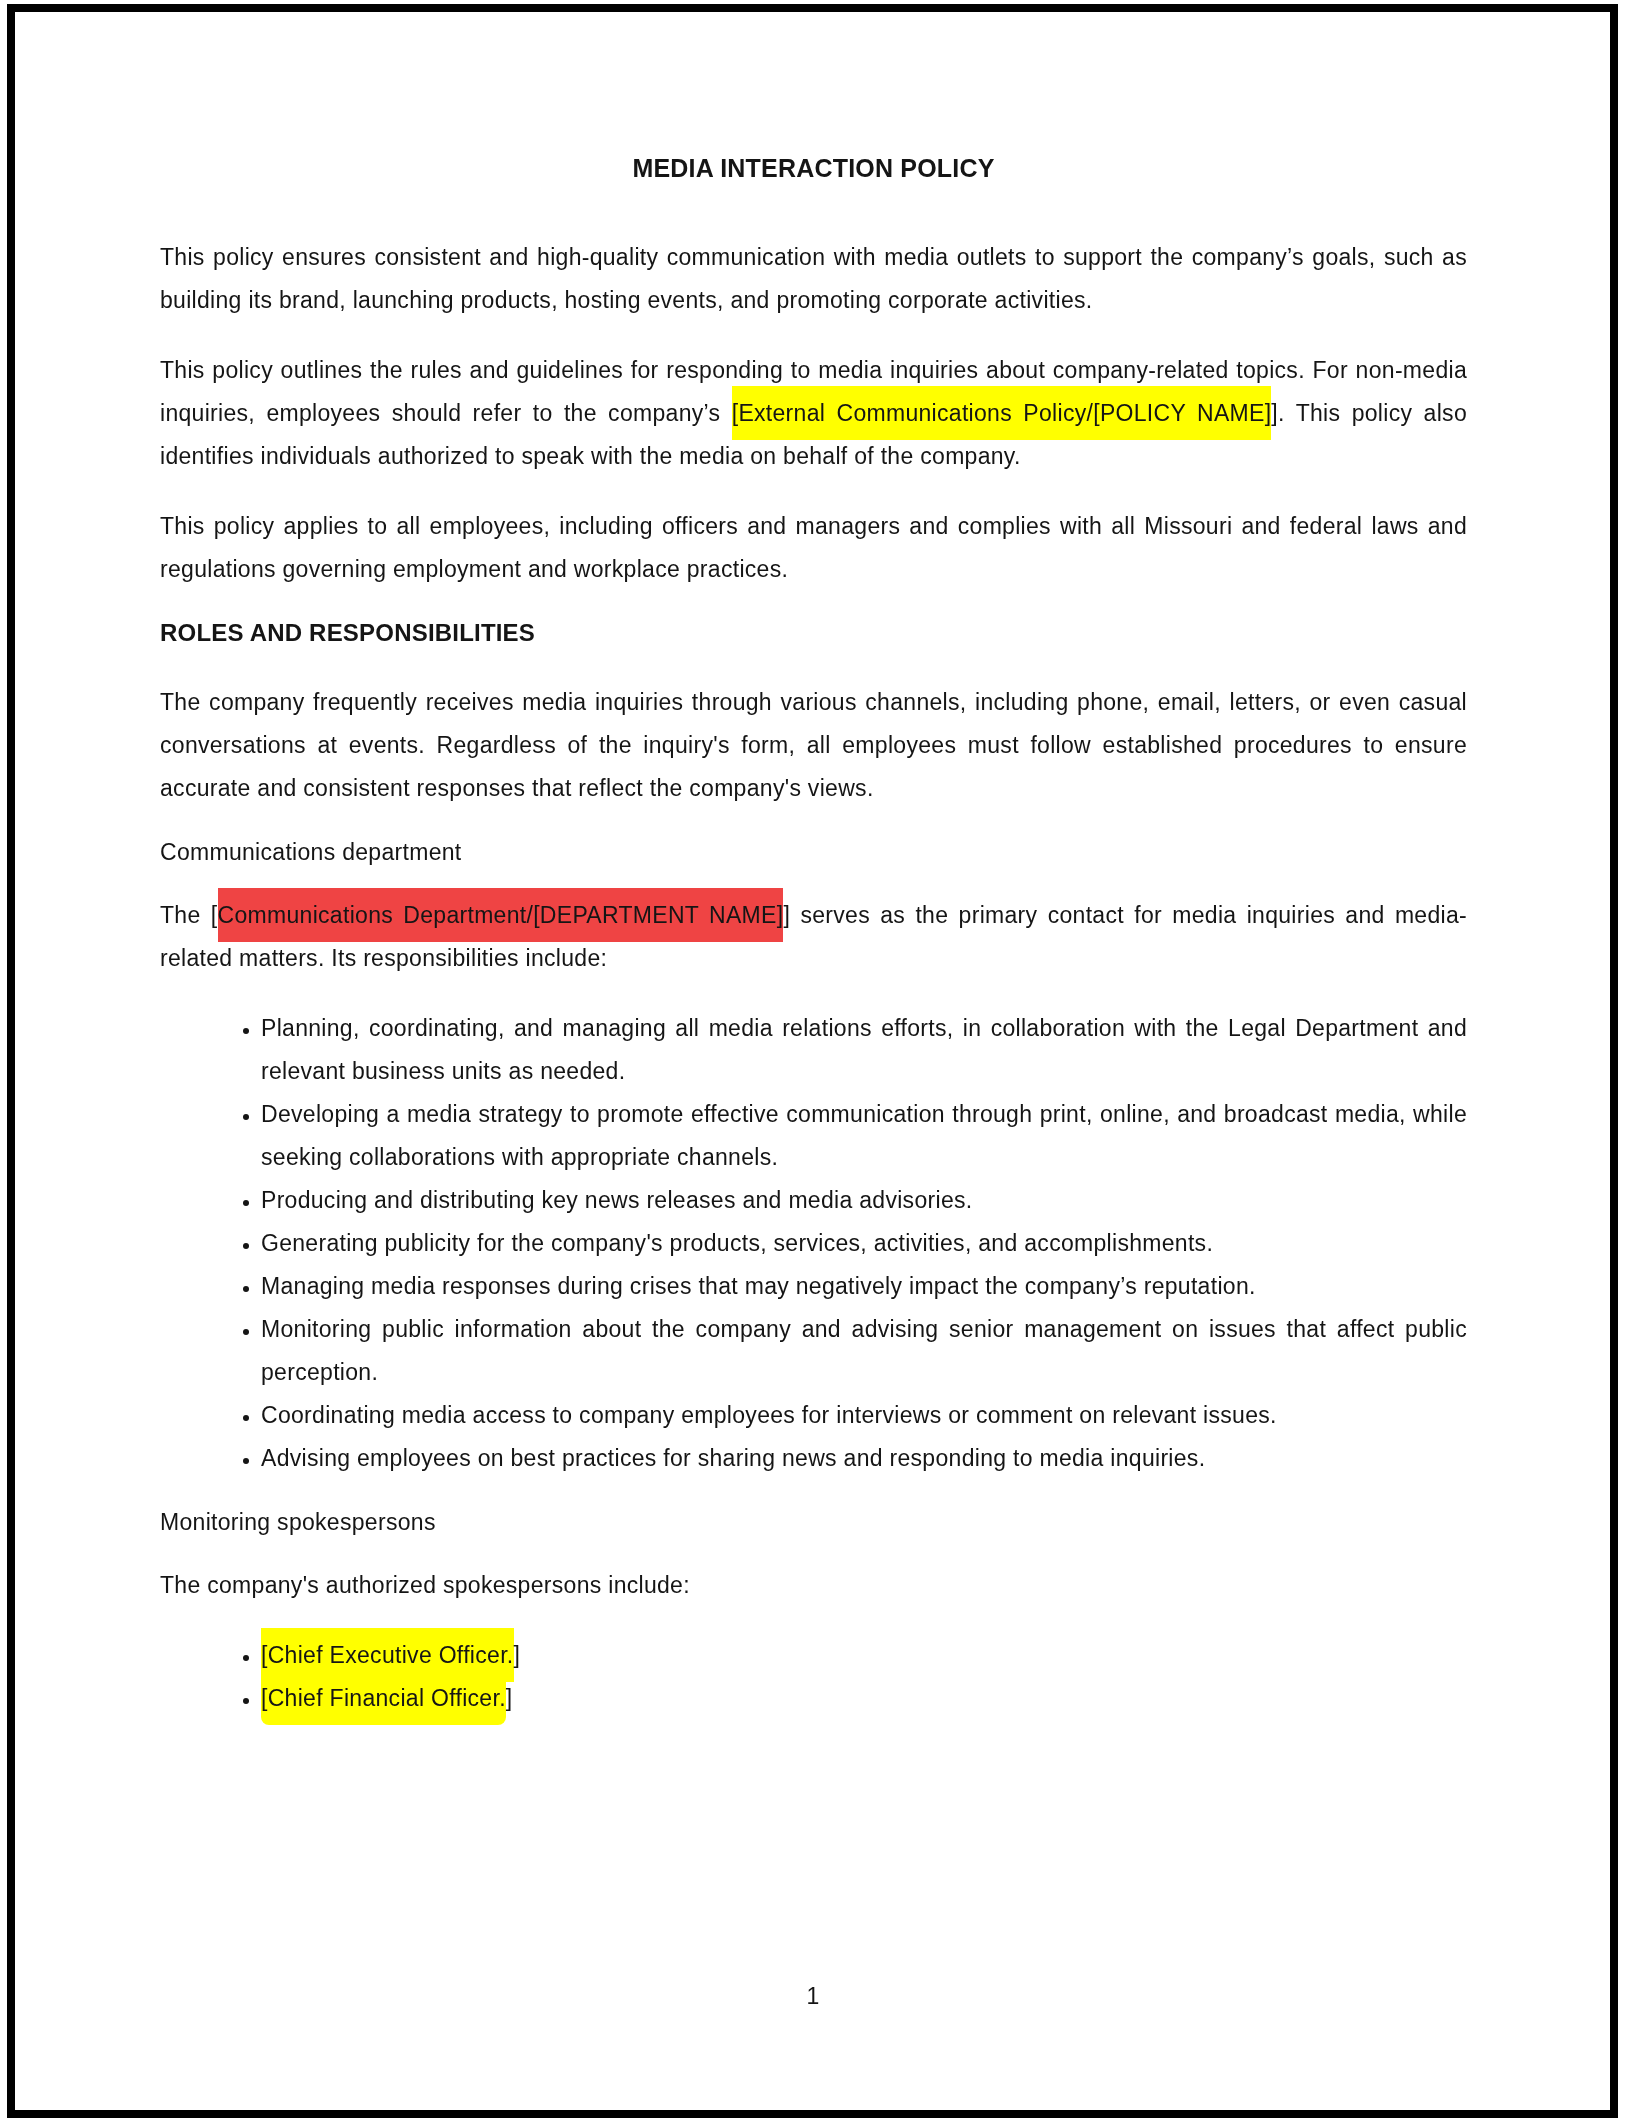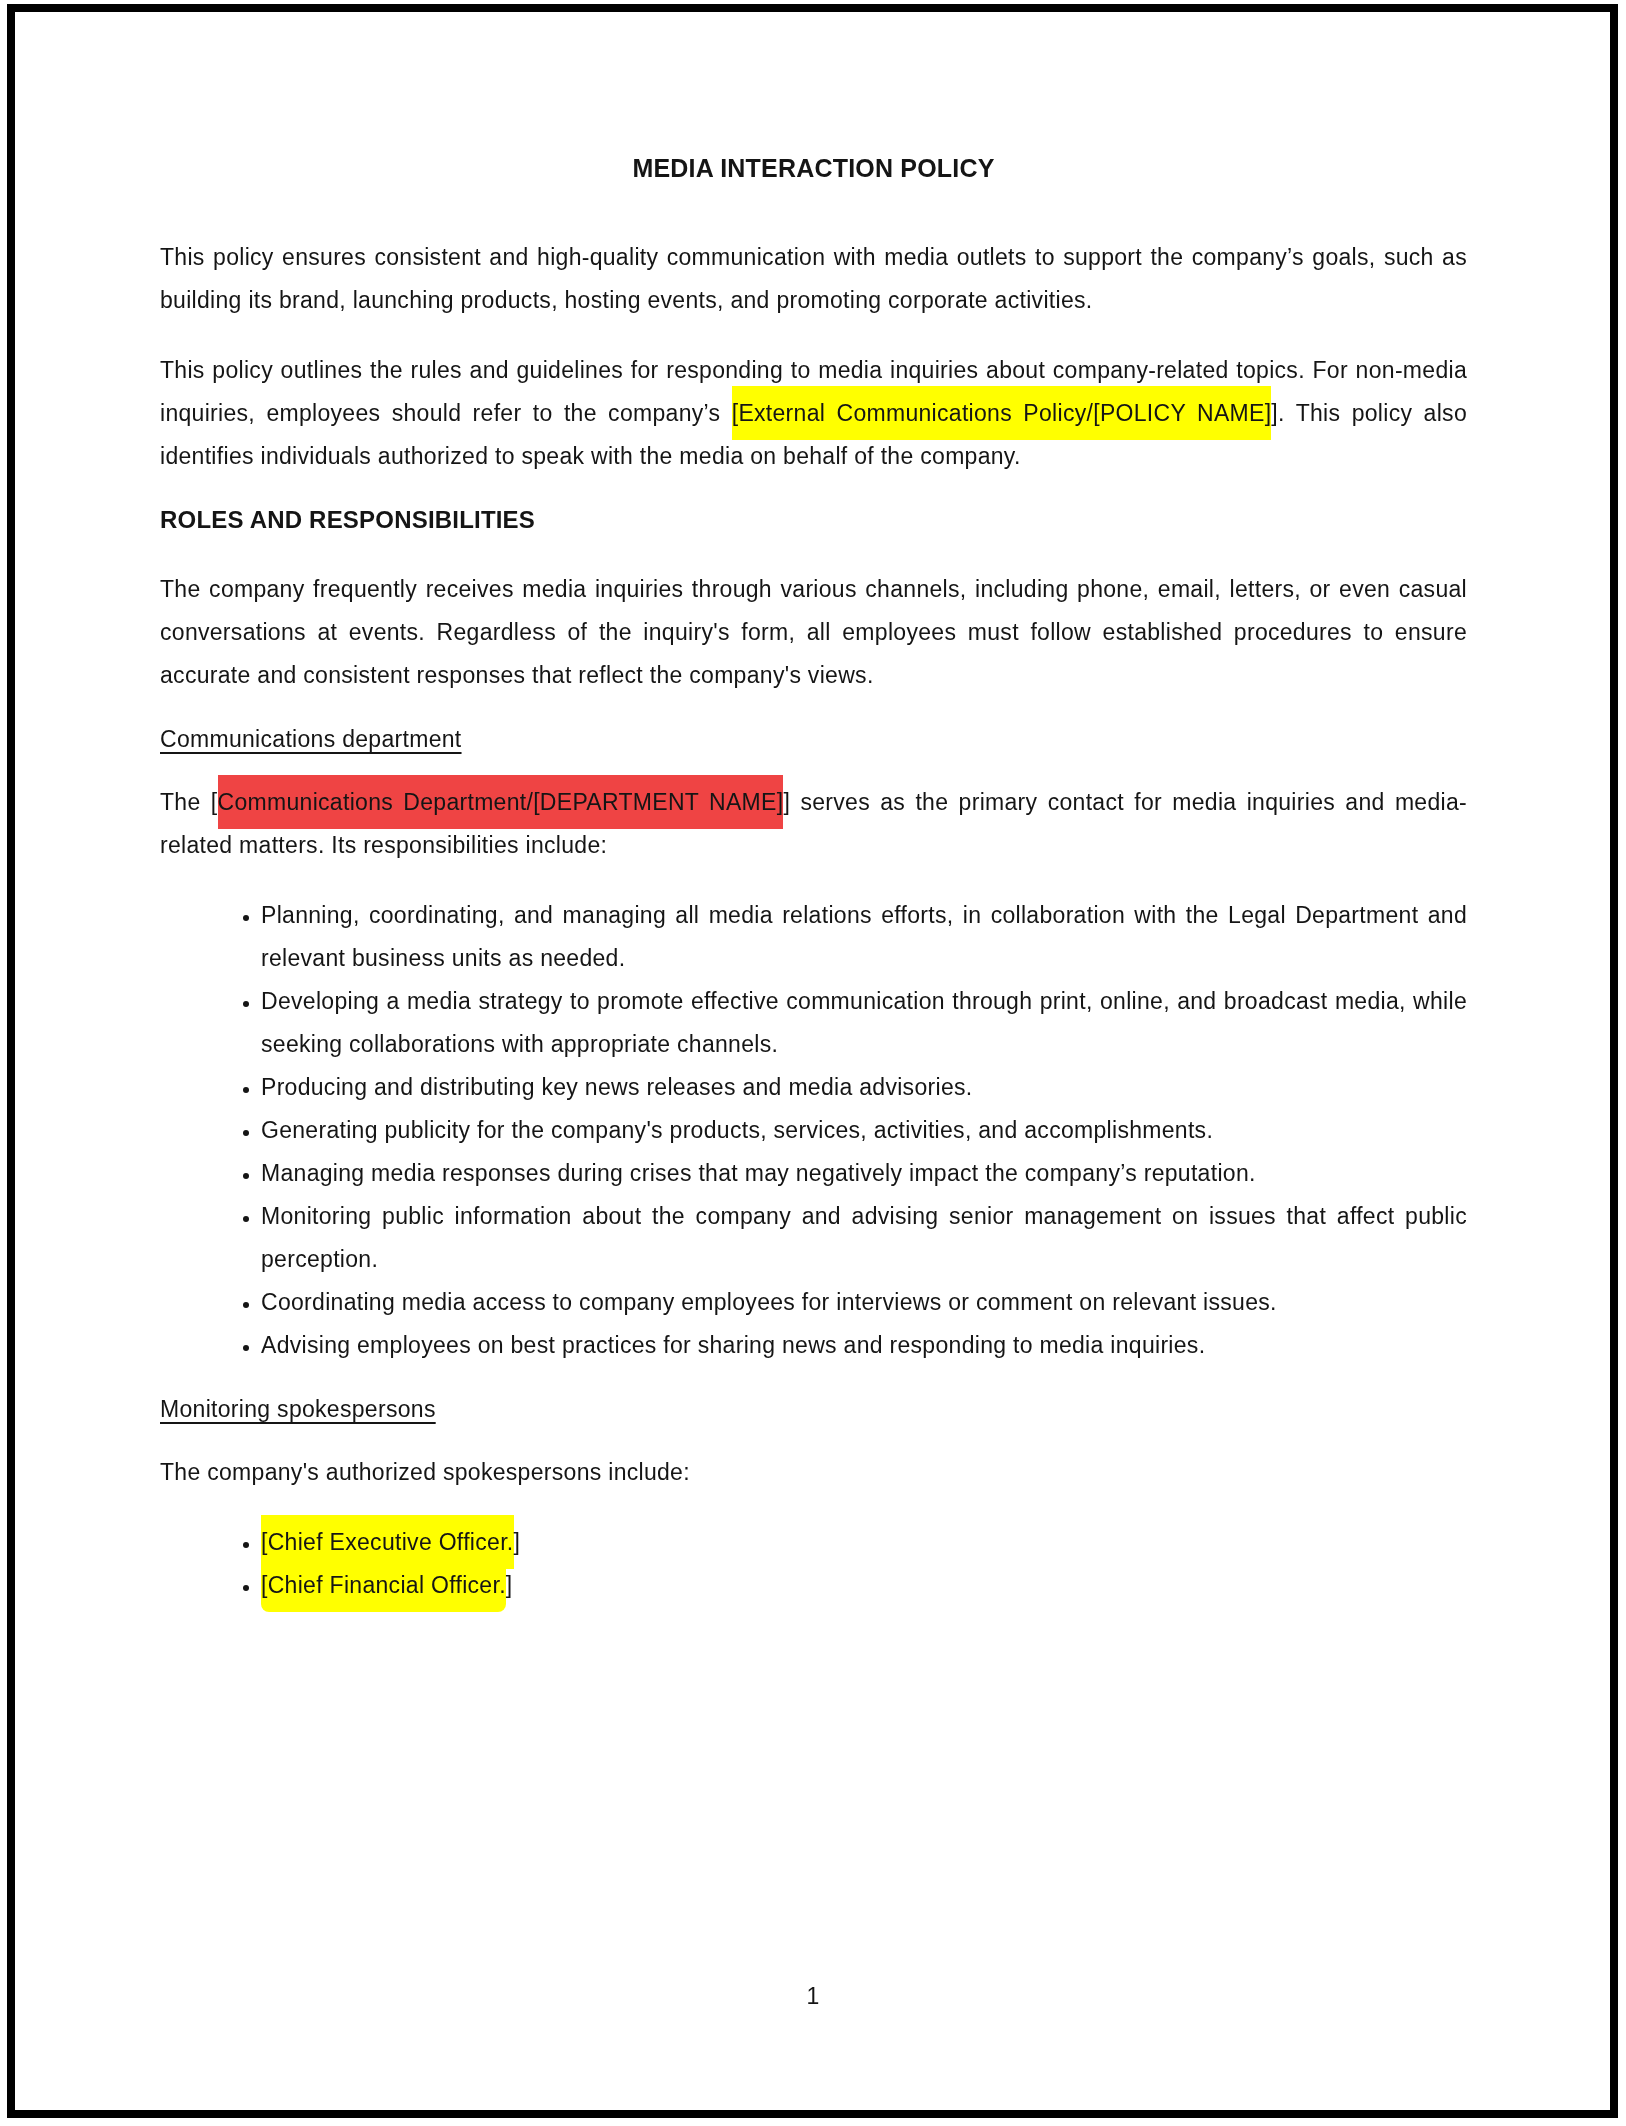--- a/index.html
+++ b/index.html
@@ -44,21 +44,20 @@
     line-height: 43px;
     margin: 0 0 27px 0;
     text-align: justify;
     letter-spacing: 0.3px;
   }
   .subheading {
     font-size: 23px;
     font-weight: 400;
     line-height: 30px;
     margin: 0 0 27px 0;
-    text-decoration: underline;
     text-underline-offset: 5px;
     letter-spacing: 0.3px;
   }
   ul.doc-list {
     margin: 0 0 27px 0;
     padding-left: 101px;
     list-style: disc outside;
   }
   ul.doc-list li {
     font-size: 23px;
@@ -91,20 +90,21 @@
 
   <div class="content">
 
     <div class="doc-title">MEDIA INTERACTION POLICY</div>
 
 
     <p class="para">This policy ensures consistent and high-quality communication with media outlets to support the company’s goals, such as building its brand, launching products, hosting events, and promoting corporate activities.</p>
 
     <p class="para"><span>This policy outlines the rules and guidelines for responding to media inquiries about company-related topics. For non-media inquiries, employees should refer to the company’s </span><span class="hl" style="background: rgb(255, 255, 0);">[External Communications Policy/[POLICY NAME]</span><span>]. This policy also identifies individuals authorized to speak with the media on behalf of the company.</span></p>
 
+    <p class="para">This policy applies to all employees, including officers and managers and complies with all Missouri and federal laws and regulations governing employment and workplace practices.</p>
 
     <div class="heading">ROLES AND RESPONSIBILITIES</div>
 
     <p class="para">The company frequently receives media inquiries through various channels, including phone, email, letters, or even casual conversations at events. Regardless of the inquiry's form, all employees must follow established procedures to ensure accurate and consistent responses that reflect the company's views.</p>
 
     <div class="subheading">Communications department</div>
 
     <p class="para"><span>The [</span><span class="hl" style="background: #ef4444;">Communications Department/[DEPARTMENT NAME]</span><span>] serves as the primary contact for media inquiries and media-related matters. Its responsibilities include:</span></p>
 
     <ul class="doc-list">

